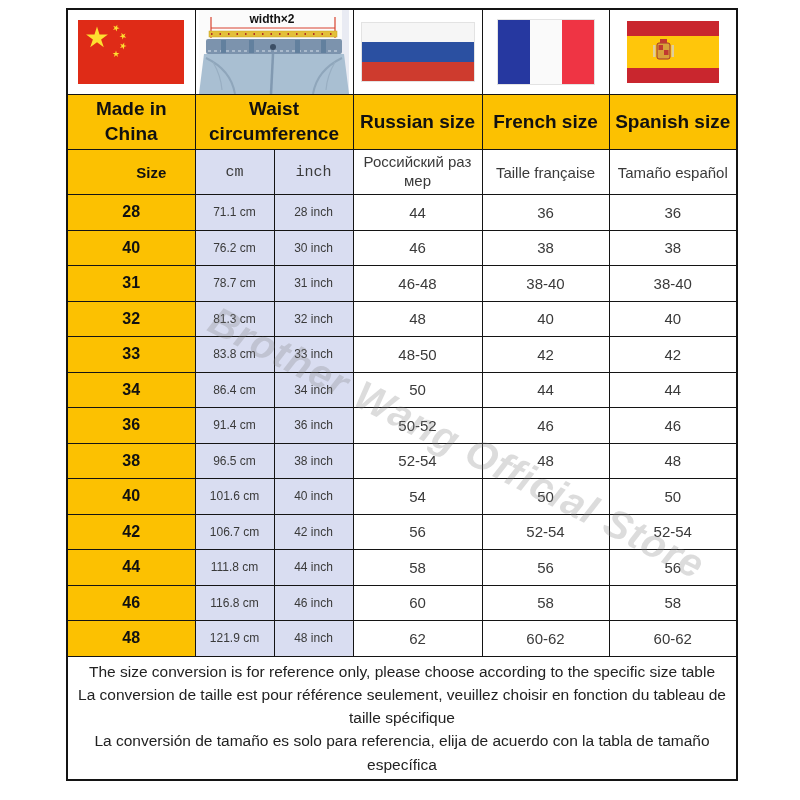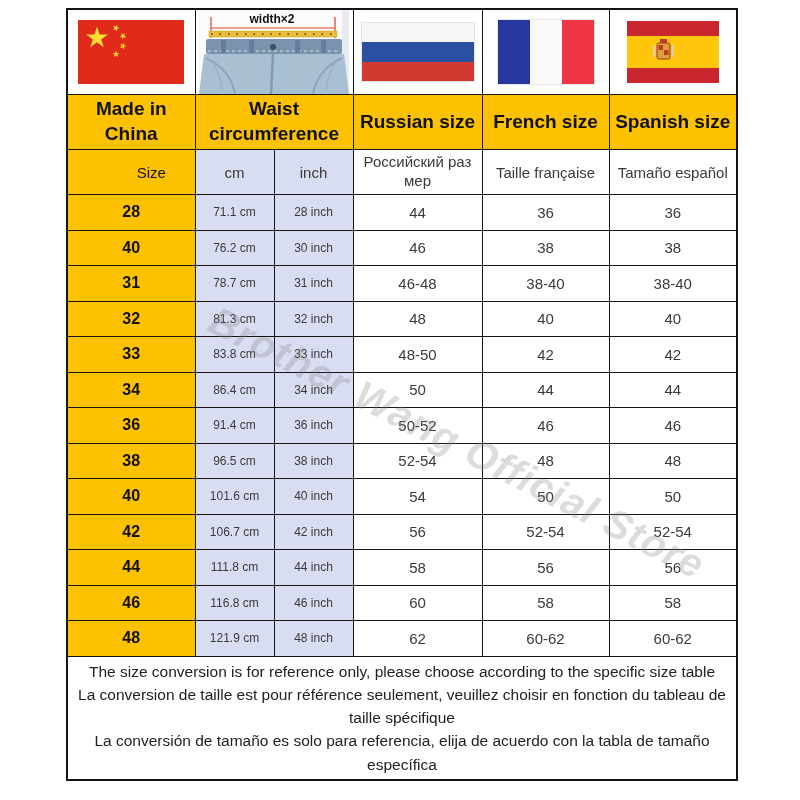--- a/index.html
+++ b/index.html
@@ -10,22 +10,22 @@
   .chart-wrap{position:absolute;left:66px;top:8px;}
   table{border-collapse:collapse;table-layout:fixed;border:2px solid #141414;background:#fff;}
   td,th{border:1px solid #141414;text-align:center;vertical-align:middle;padding:0;overflow:hidden;}
   
   .flag-row td{height:84px;background:#ffffff;}
   .flag-svg{display:block;margin:0 auto;}
   
   .hdr{background:var(--yellow);height:54px;font-size:19px;font-weight:700;line-height:1.3;color:#111;padding:0 4px;}
   
   .sub{height:44px;font-size:15px;color:#3a3a3a;}
-  .sub-size{background:var(--yellow);font-weight:400;color:#111;padding-left:40px;}
-  .sub-cmin{background:var(--lavender);}
+  .sub-size{background:var(--yellow);font-weight:700;color:#111;padding-left:40px;}
+  .sub-cmin{background:var(--lavender);font-family:Liberation Mono, monospace;}
   .sub-intl{background:#ffffff;}
   .sub-ru{word-break:break-all;line-height:1.25;padding:0 10px;}
   
   tbody tr{height:35.5px;}
   td.size-col{background:var(--yellow);font-weight:700;font-size:16px;color:#111;}
   td.cm-col,td.inch-col{background:var(--lavender);font-size:12px;color:#3a3a3a;}
   td.ru-col,td.fr-col,td.es-col{background:#ffffff;font-size:15px;color:#3a3a3a;}
   
   tfoot td{height:96px;background:#fff;font-size:15.5px;line-height:1.5;color:#222;padding:3px 10px;}
   tfoot .note-line{display:block;}

